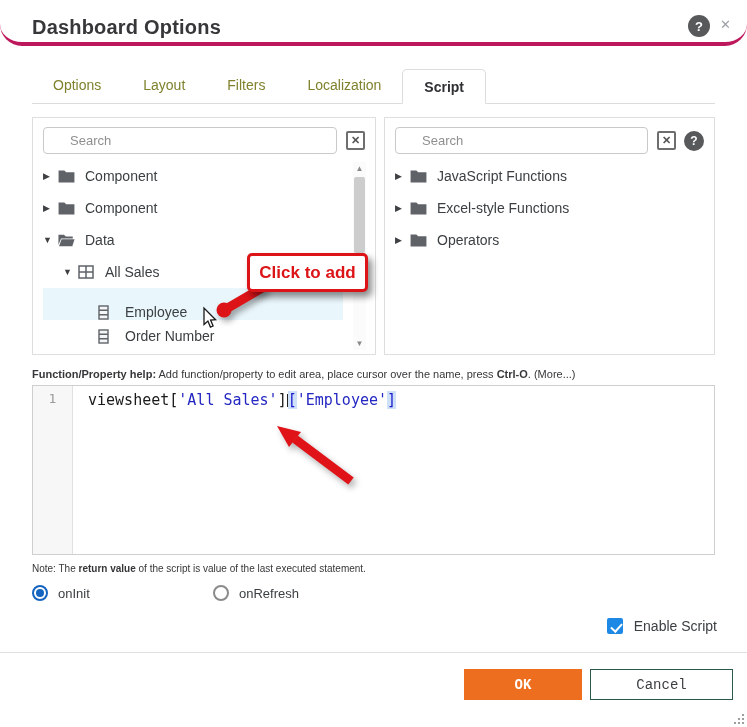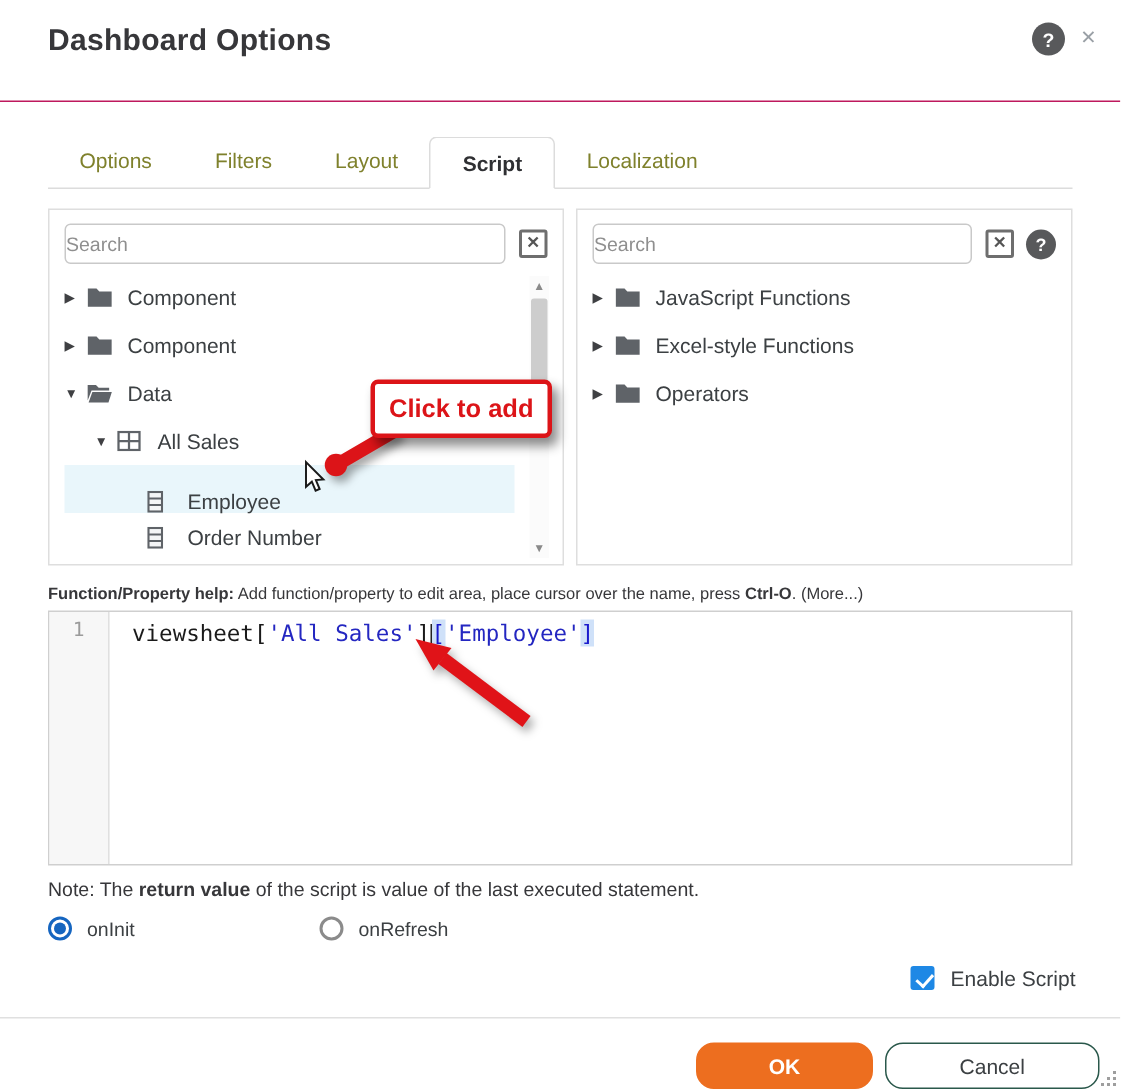--- a/index.html
+++ b/index.html
@@ -1,40 +1,40 @@
 <!DOCTYPE html>
 <html><head>
 <meta charset="utf-8">
 <style>
   * { box-sizing: border-box; }
   html,body { margin:0; padding:0; background:#fff; }
   body { font-family:"Liberation Sans", sans-serif; color:#3c4043; }
   .dialog { position:relative; width:747px; height:727px; background:#fff; overflow:hidden; }
 
   
-  .hdr { height:68px; border-bottom:1px solid #be185d; position:relative; }
+  .hdr { height:46px; border-bottom:4px solid #be185d; position:relative;border-radius:22px; }
   .hdr-title { position:absolute; left:32px; top:16px; font-size:20px; font-weight:bold; color:#37373a; letter-spacing:.2px; }
   .help-circle { position:absolute; width:22px; height:22px; border-radius:50%; background:#58595b; color:#fff;
                  font-size:13px; font-weight:bold; display:flex; align-items:center; justify-content:center; cursor:pointer; }
   .hdr .help-circle { right:37px; top:15px; }
   .close-x { position:absolute; right:16px; top:18px; font-size:13px; color:#9aa0a6; cursor:pointer; line-height:1; }
 
   
   .tab-bar { margin:22px 32px 0 32px; display:flex; align-items:flex-end; border-bottom:1px solid #dcdcdc; height:36px; }
   .tab { padding:0 21px; height:35px; line-height:35px; font-size:14px; color:#7f812c; cursor:pointer; }
   .tab.active { color:#2f3033; font-weight:bold; background:#fff; border:1px solid #dcdcdc; border-bottom:1px solid #fff;
                 border-radius:5px 5px 0 0; margin-bottom:-1px; }
 
   
   .panels { display:flex; margin:13px 32px 0 32px; height:238px; gap:8px; }
   .panel { border:1px solid #dedede; background:#fff; padding:9px 10px; position:relative; }
   .panel.left { width:344px; }
   .panel.right { flex:1; }
   .search-row { display:flex; align-items:center; }
-  .search-input { flex:1; height:27px; border:1px solid #c9c9c9; border-radius:4px; padding:0 0; font-size:13px;
+  .search-input { flex:1; height:27px; border:1px solid #c9c9c9; border-radius:4px; padding:0 26px; font-size:13px;
                   font-family:"Liberation Sans",sans-serif; color:#3c4043; outline:none; }
   .search-input::placeholder { color:#8f8f8f; }
   .clear-btn { width:19px; height:19px; margin-left:9px; border:2px solid #6e6e6e; border-radius:2px; background:#fff;
                color:#555; display:flex; align-items:center; justify-content:center; font-size:11px; font-weight:bold;
                cursor:pointer; flex:none; line-height:1; }
   .panel .help-circle.small { position:static; width:20px; height:20px; margin-left:8px; font-size:12px; flex:none; }
 
   .tree { margin-top:6px; }
   .panel.left .tree { margin-right:22px; }
   .tree-row { display:flex; align-items:center; height:32px; font-size:14px; color:#3c4043; cursor:pointer; }
@@ -58,39 +58,39 @@
   .editor { margin:5px 32px 0 32px; height:170px; border:1px solid #cfcfcf; display:flex; background:#fff; }
   .gutter { width:40px; background:#f7f7f7; border-right:1px solid #e0e0e0; padding-top:5px; text-align:center;
             font-family:"DejaVu Sans Mono", monospace; font-size:13px; color:#9b9b9b; }
   .code-area { flex:1; padding:5px 0 0 15px; font-family:"DejaVu Sans Mono", monospace; font-size:15px; line-height:18px; cursor:text; }
   .tok-plain { color:#1a1a1a; }
   .tok-string { color:#2427c1; }
   .tok-bracket { color:#1a1acc; background:#cfe1f9; }
   .caret { display:inline-block; width:1px; height:13px; background:#222; vertical-align:-2px; }
 
   
-  .note-line { margin:8px 32px 0 32px; font-size:13px; color:#37373a; }
+  .note-line { margin:8px 32px 0 32px; font-size:10px; color:#37373a; }
   .radio-row { margin:11px 32px 0 32px; display:flex; align-items:center; font-size:13px; }
   .radio-group { display:flex; align-items:center; cursor:pointer; }
   .radio-group.first { width:181px; }
   .radio-circle { width:16px; height:16px; border-radius:50%; border:2px solid #8b8b8b; margin-right:10px; position:relative; flex:none; background:#fff; }
   .radio-circle.on { border-color:#1565c0; }
   .radio-circle.on::after { content:""; position:absolute; left:2px; top:2px; width:8px; height:8px; border-radius:50%; background:#1565c0; }
 
   
   .enable-row { margin:17px 30px 0 0; display:flex; justify-content:flex-end; align-items:center; font-size:14px; cursor:pointer; }
   .checkbox { width:16px; height:16px; border-radius:2px; margin-right:11px; flex:none; border:2px solid #757575; background:#fff; position:relative; }
   .checkbox.on { background:#1e88e5; border-color:#1e88e5; }
   .checkbox.on::after { content:""; position:absolute; left:4px; top:1px; width:5px; height:9px;
                         border:solid #fff; border-width:0 2px 2px 0; transform:rotate(42deg); }
 
   
   .footer-divider { margin-top:18px; border-top:1px solid #e0e0e0; }
   .btn-row { display:flex; justify-content:flex-end; margin:16px 14px 0 0; gap:8px; }
-  .btn { height:31px; border-radius:12px; font-size:14px; font-family:Liberation Sans, sans-serif; cursor:pointer; }
+  .btn { height:31px; border-radius:0; font-size:14px; font-family:Liberation Mono, monospace; cursor:pointer; }
   .btn-ok { width:118px; background:#ed6e1f; border:1px solid #ed6e1f; color:#fff; font-weight:bold; }
   .btn-cancel { width:143px; background:#fff; border:1px solid #2a584b; color:#3c4043; }
 
   .resize-grip { position:absolute; right:3px; bottom:3px; width:10px; height:10px; }
   .resize-grip i { position:absolute; width:2px; height:2px; background:#9e9e9e; }
 
   
   .overlay-svg { position:absolute; left:0; top:0; width:747px; height:727px; pointer-events:none; }
   .callout { position:absolute; left:247px; top:253px; width:121px; height:39px; background:#fff;
              border:3px solid #dc1418; border-radius:5px; box-shadow:4px 5px 7px rgba(0,0,0,.45);
@@ -103,24 +103,24 @@
 <div class="dialog">
 
   <div class="hdr">
     <span class="hdr-title">Dashboard Options</span>
     <span class="help-circle">?</span>
     <span class="close-x">✕</span>
   </div>
 
   <div class="tab-bar">
       <div class="tab">Options</div>
+      <div class="tab">Layout</div>
       <div class="tab">Filters</div>
-      <div class="tab">Layout</div>
+      <div class="tab">Localization</div>
       <div class="tab active">Script</div>
-      <div class="tab">Localization</div>
     </div>
 
   <div class="panels">
 
     <div class="panel left">
       <div class="search-row">
         <input class="search-input" placeholder="Search" style="">
         <button class="clear-btn">✕</button>
       </div>
       <div class="tree">

